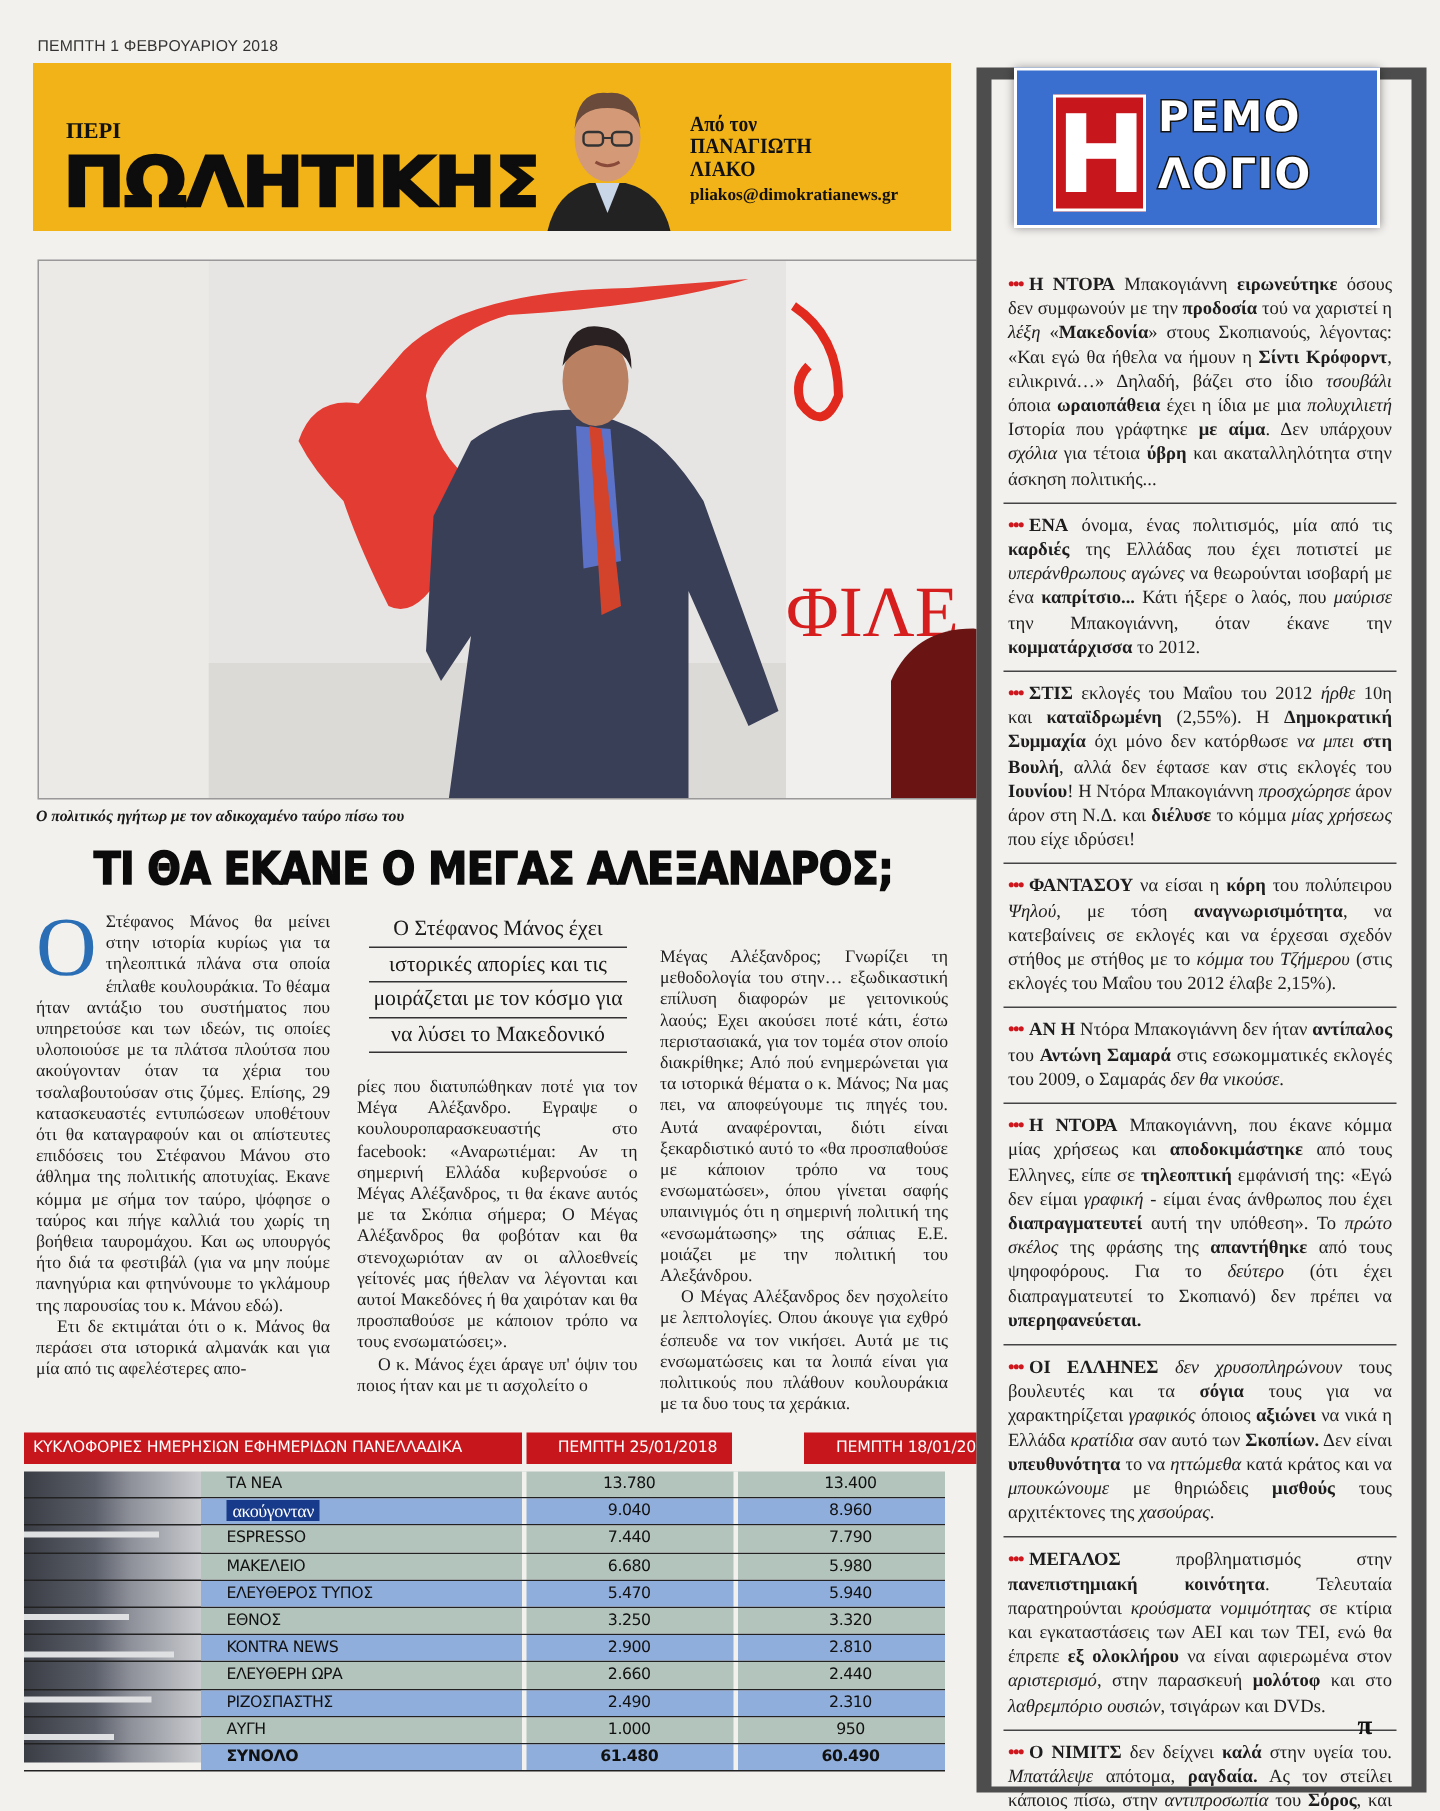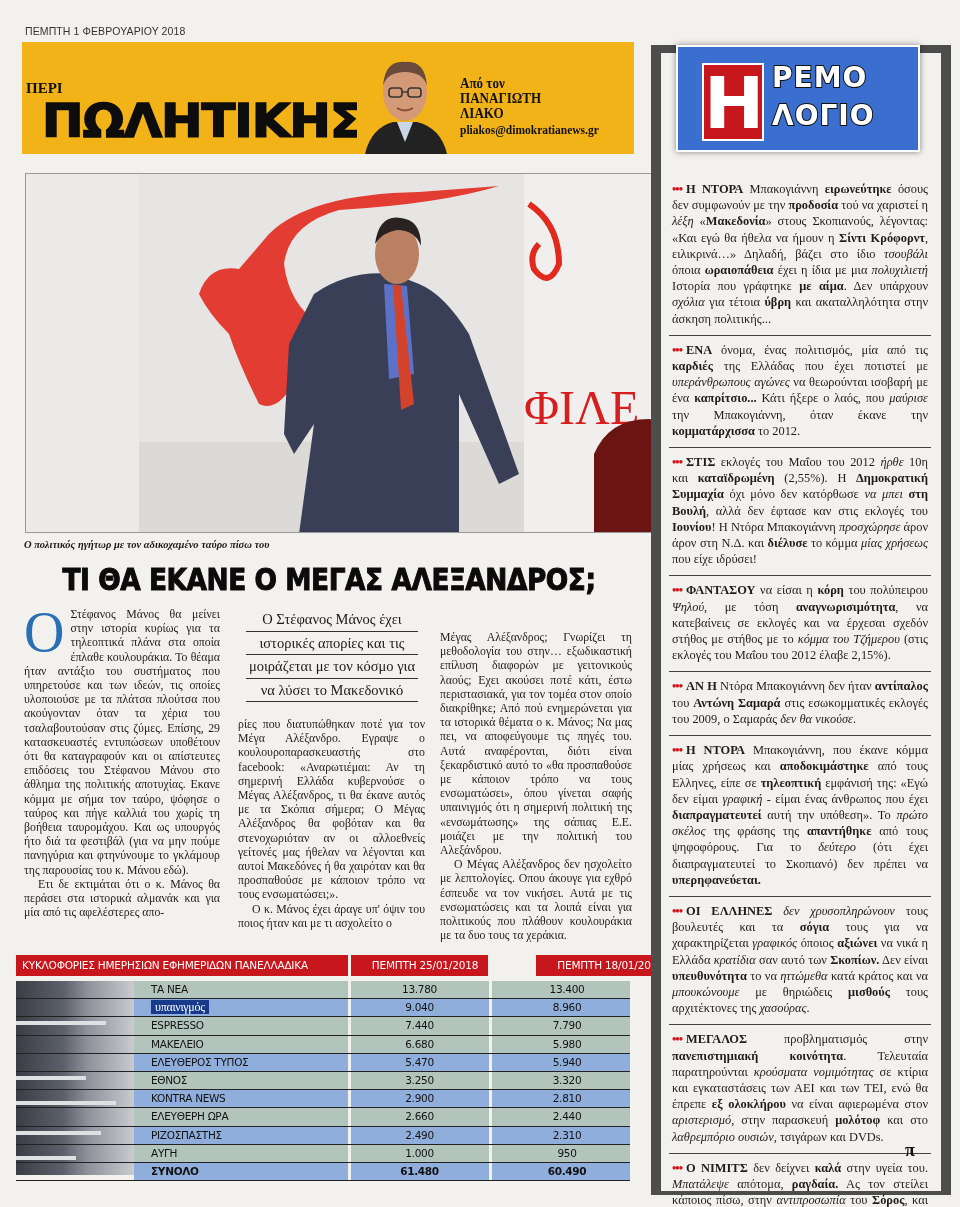--- a/index.html
+++ b/index.html
@@ -1,20 +1,20 @@
 <!DOCTYPE html>
 <html><head>
 <meta charset="utf-8">
 <style>
   *{box-sizing:border-box;margin:0;padding:0;}
   html,body{width:960px;height:1207px;background:#f3f1ee;overflow:hidden;}
   body{position:relative;font-family:"Liberation Serif",serif;color:#1b1b1b;}
   .dateline{position:absolute;left:25px;top:25px;font-family:"Liberation Sans",sans-serif;font-size:10.5px;color:#333;letter-spacing:0.1px;}
   .banner{position:absolute;left:22px;top:42px;width:612px;height:112px;background:#f2b318;}
-  .banner .peri{position:absolute;left:4px;top:38px;font-family:"Liberation Serif",serif;font-weight:bold;font-size:15px;color:#111;}
+  .banner .peri{position:absolute;left:22px;top:38px;font-family:"Liberation Serif",serif;font-weight:bold;font-size:15px;color:#111;}
   .banner .politikis{position:absolute;left:20px;top:52px;font-family:"DejaVu Sans",sans-serif;font-weight:bold;font-size:46px;letter-spacing:-1px;color:#0d0d0d;transform:scaleX(1.08);transform-origin:left;-webkit-text-stroke:1.5px #0d0d0d;}
   .banner .portrait{position:absolute;left:335px;top:8px;width:96px;height:104px;overflow:hidden;}
   .banner .author{position:absolute;left:438px;top:34px;font-family:"Liberation Serif",serif;font-weight:bold;font-size:14.5px;line-height:15px;color:#111;transform:scaleX(0.9);transform-origin:left;}
   .banner .email{position:absolute;left:438px;top:82px;font-family:"Liberation Serif",serif;font-weight:bold;font-size:11.5px;color:#111;}
   .photo{position:absolute;left:25px;top:173px;width:722px;height:360px;background:#eceae6;overflow:hidden;border:1px solid #999;text-align:right;}
   .caption{position:absolute;left:24px;top:539px;font-family:"Liberation Serif",serif;font-style:italic;font-weight:bold;font-size:10.5px;color:#1a1a1a;}
   .headline{position:absolute;left:24px;top:562px;width:610px;text-align:center;font-family:"DejaVu Sans",sans-serif;font-weight:bold;font-size:30px;letter-spacing:-0.5px;color:#0b0b0b;transform:scaleX(0.88);transform-origin:center;-webkit-text-stroke:1px #0b0b0b;}
   .col{position:absolute;font-family:"Liberation Serif",serif;font-size:11.8px;line-height:14.2px;text-align:justify;color:#1d1d1d;}
   .col1{left:24px;top:607px;width:196px;}
   .col2{left:238px;top:717px;width:187px;}
@@ -150,21 +150,21 @@
       <div class="row g">
         <span class="bg"></span>
         <span class="name">ΤΑ ΝΕΑ</span>
         <span class="sep1"></span>
         <span class="v1">13.780</span>
         <span class="sep2"></span>
         <span class="v2">13.400</span>
       </div>
       <div class="row b">
         <span class="bg"></span>
-        <span class="name"><span class="dimo">υπαινιγμός</span></span>
+        <span class="name"><span class="dimo">ακούγονταν</span></span>
         <span class="sep1"></span>
         <span class="v1">9.040</span>
         <span class="sep2"></span>
         <span class="v2">8.960</span>
       </div>
       <div class="row g">
         <span class="bg"></span>
         <span class="name">ESPRESSO</span>
         <span class="sep1"></span>
         <span class="v1">7.440</span>

